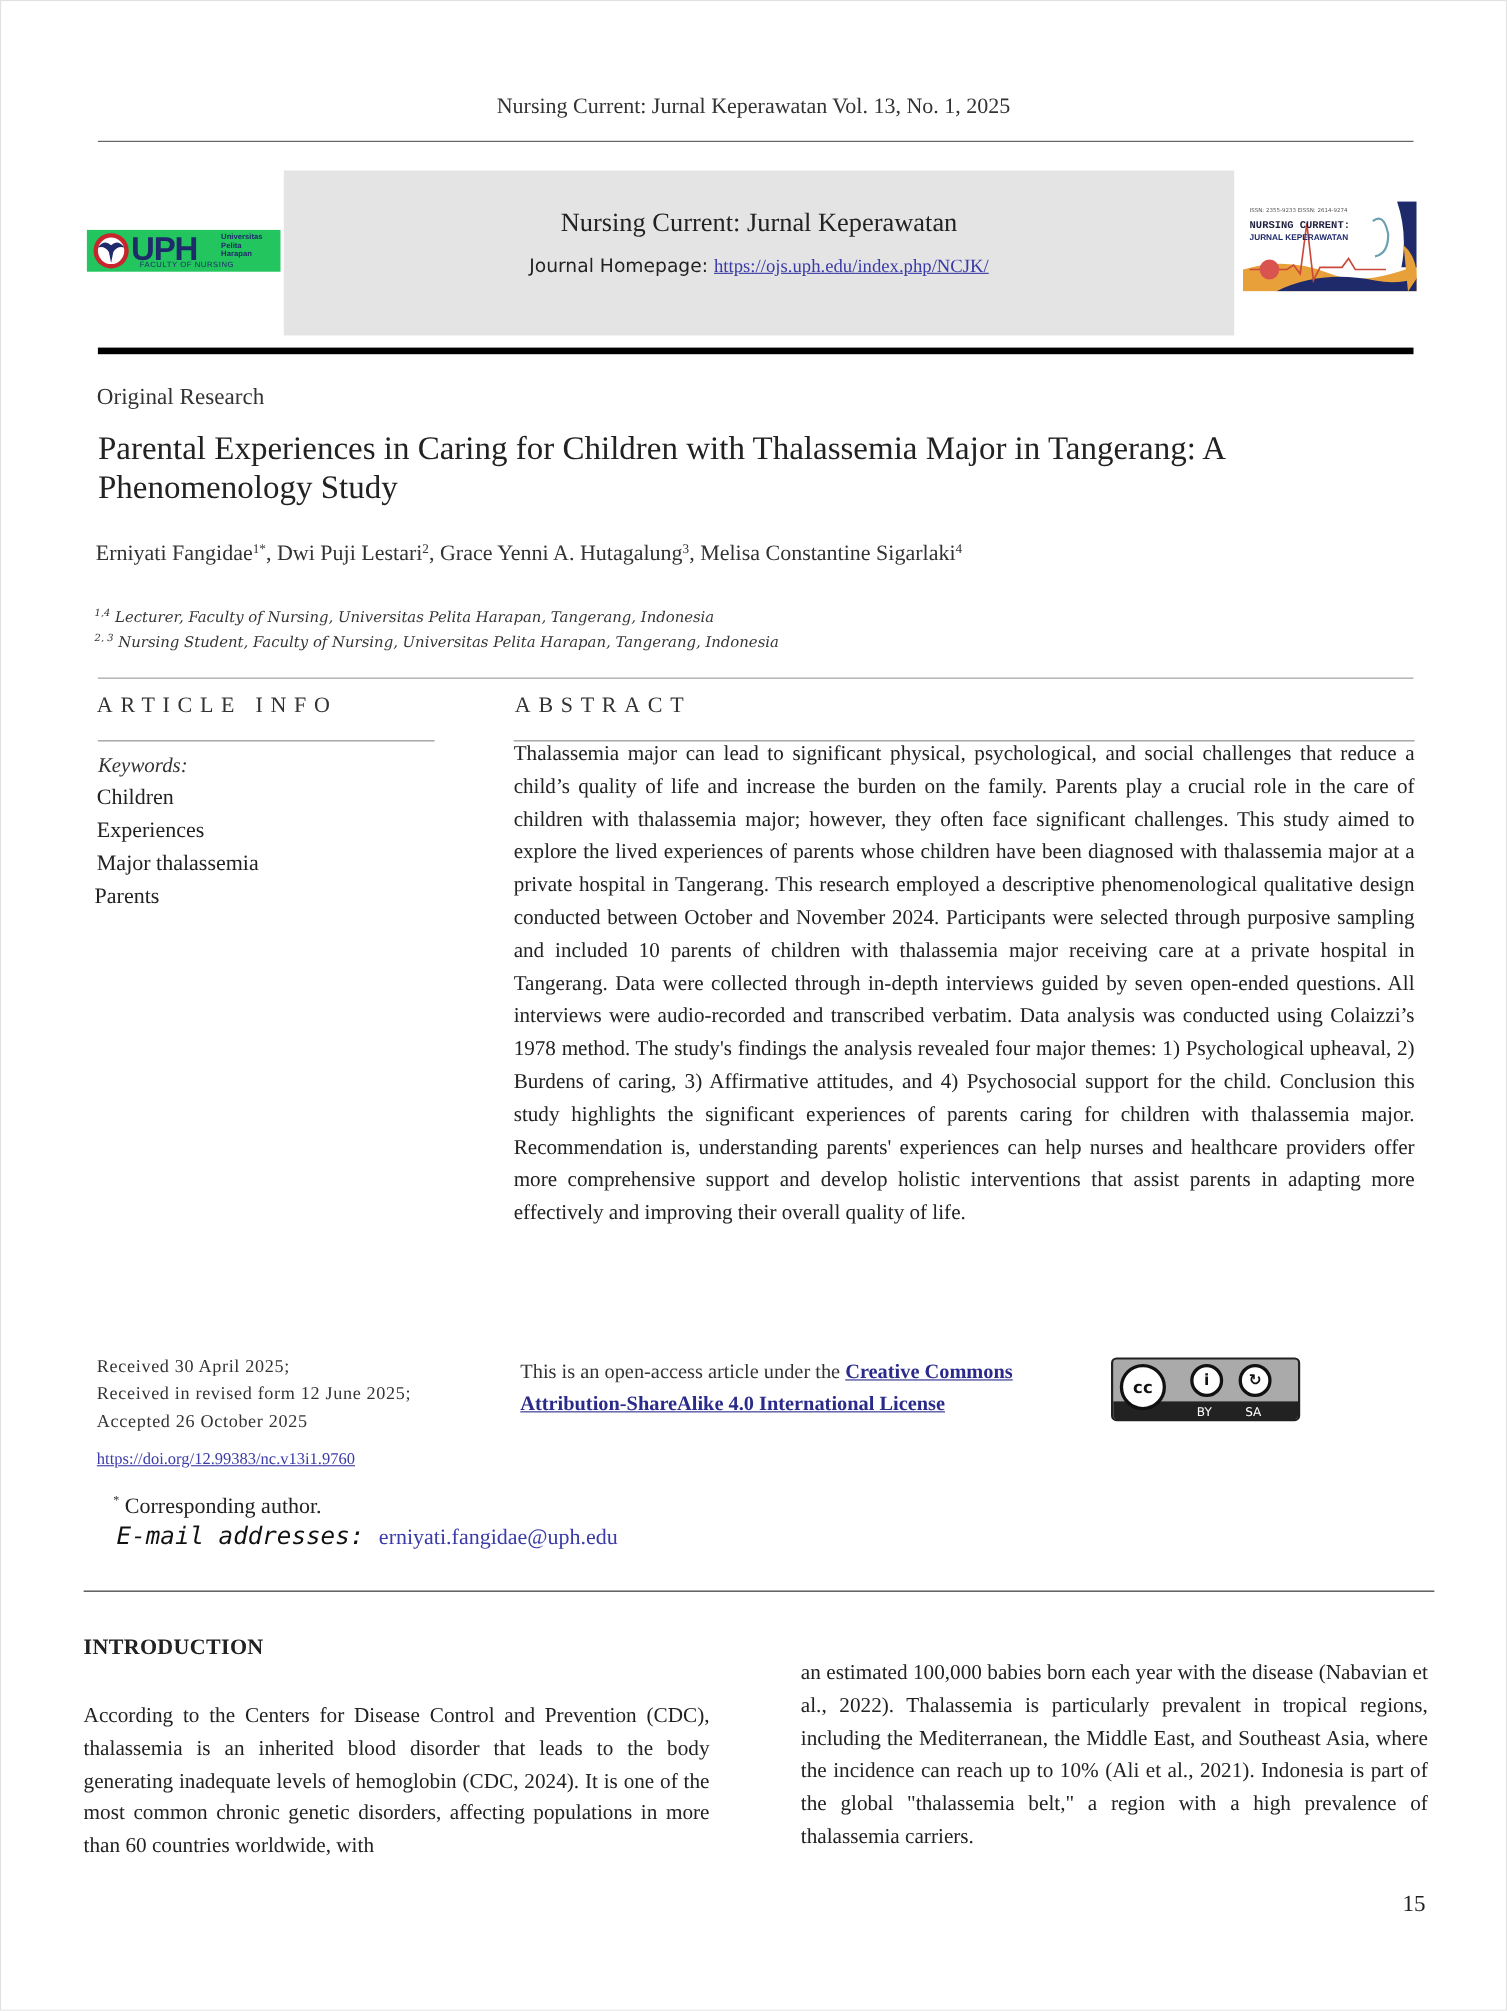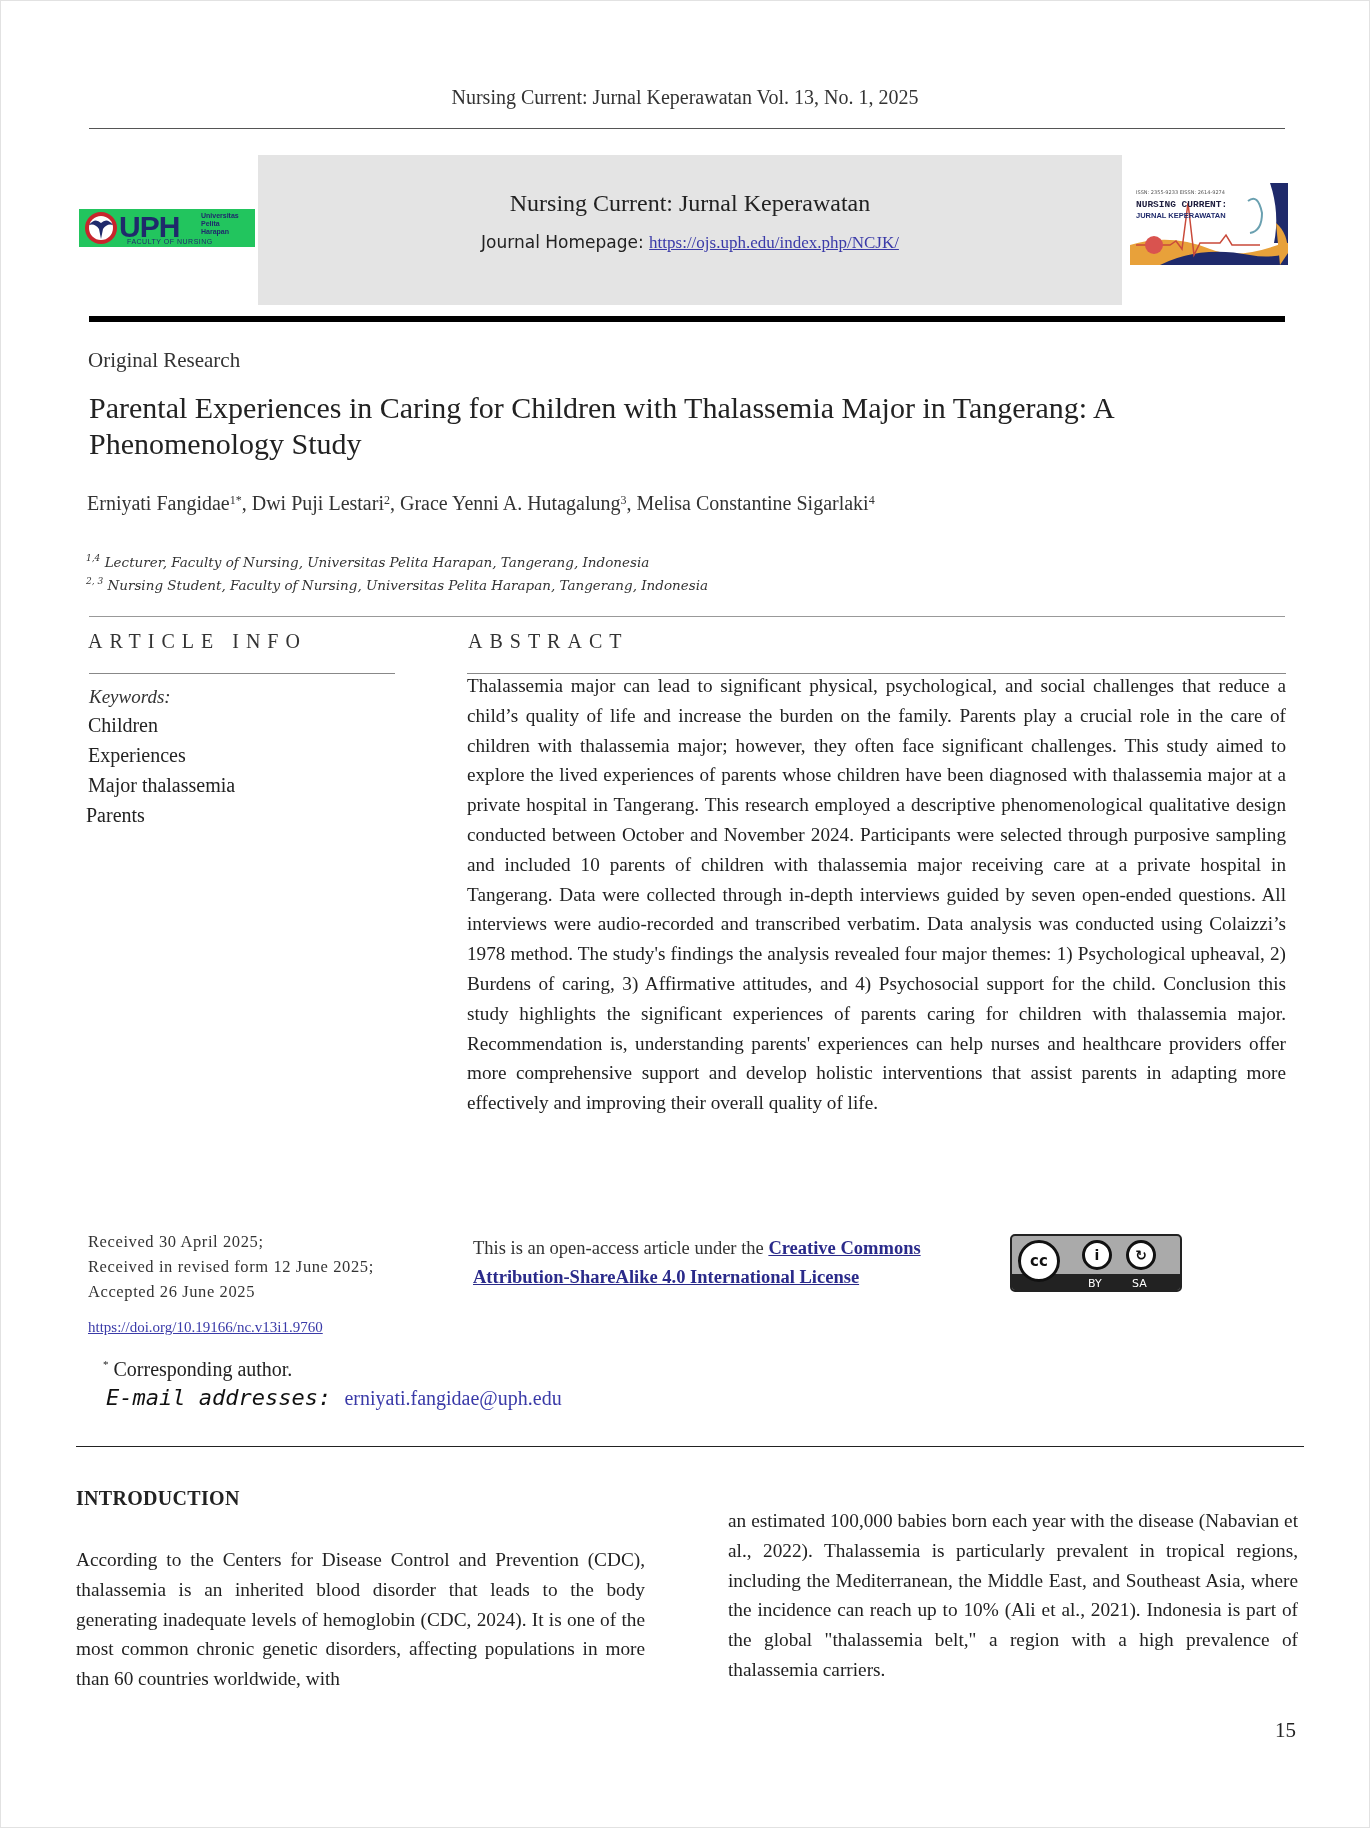--- a/index.html
+++ b/index.html
@@ -126,23 +126,23 @@
   <div style="margin-left:-2px;">Parents</div>
 </div>
 
 <div class="abs caps" style="left:468px; top:630px;">ABSTRACT</div>
 <div class="abs rule-thin" style="left:467px; top:673px; width:819px; background:#888;"></div>
 <div class="abs abstract">Thalassemia major can lead to significant physical, psychological, and social challenges that reduce a child’s quality of life and increase the burden on the family. Parents play a crucial role in the care of children with thalassemia major; however, they often face significant challenges. This study aimed to explore the lived experiences of parents whose children have been diagnosed with thalassemia major at a private hospital in Tangerang. This research employed a descriptive phenomenological qualitative design conducted between October and November 2024. Participants were selected through purposive sampling and included 10 parents of children with thalassemia major receiving care at a private hospital in Tangerang. Data were collected through in-depth interviews guided by seven open-ended questions. All interviews were audio-recorded and transcribed verbatim. Data analysis was conducted using Colaizzi’s 1978 method. The study's findings the analysis revealed four major themes: 1) Psychological upheaval, 2) Burdens of caring, 3) Affirmative attitudes, and 4) Psychosocial support for the child. Conclusion this study highlights the significant experiences of parents caring for children with thalassemia major. Recommendation is, understanding parents' experiences can help nurses and healthcare providers offer more comprehensive support and develop holistic interventions that assist parents in adapting more effectively and improving their overall quality of life.</div>
 
 <div class="abs dates">
   <div>Received 30 April 2025;</div>
   <div>Received in revised form 12 June 2025;</div>
-  <div>Accepted 26 June 2025</div>
+  <div>Accepted 26 October 2025</div>
 </div>
-<a class="abs doi">https://doi.org/10.19166/nc.v13i1.9760</a>
+<a class="abs doi">https://doi.org/12.99383/nc.v13i1.9760</a>
 
 <div class="abs corr">
   <sup>*</sup>
   <span>Corresponding author.</span>
 </div>
 <div class="abs email-label">
   <span>E-mail addresses:</span>
   <a class="email-value">erniyati.fangidae@uph.edu</a>
 </div>
 

